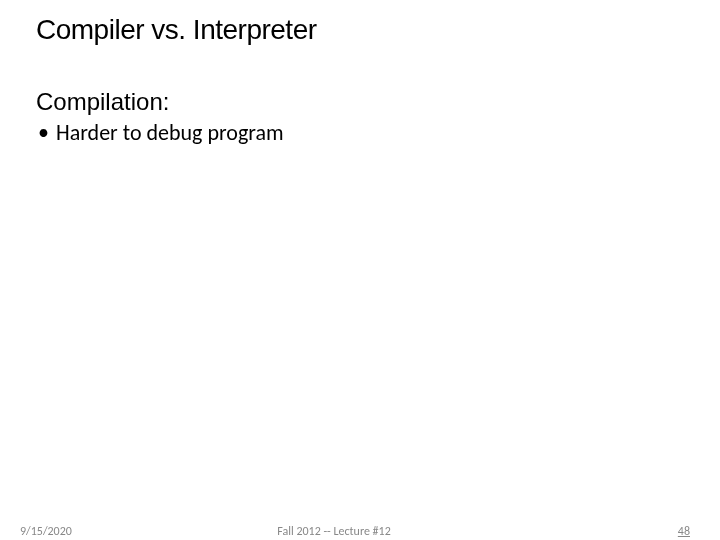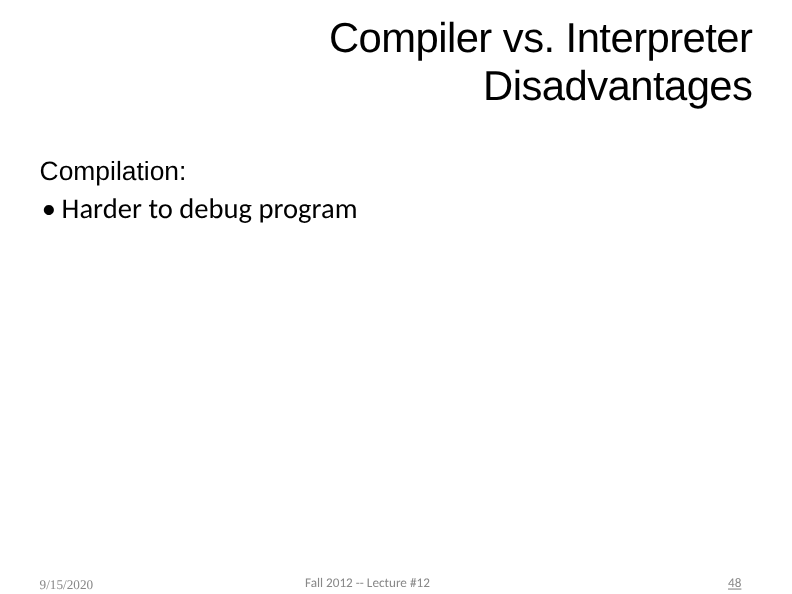--- a/index.html
+++ b/index.html
@@ -12,23 +12,23 @@
     overflow: hidden;
   }
   .slide {
     width: 720px;
     height: 540px;
     position: relative;
     padding: 14px 36px 0 36px;
   }
   .title {
     font-family: Arial, Helvetica, sans-serif;
-    font-size: 38px;
+    font-size: 28px;
     font-weight: 400;
-    text-align: right;
+    text-align: left;
     line-height: 1.15;
     margin-bottom: 22px;
     letter-spacing: -0.5px;
   }
   .cols {
     display: flex;
     gap: 24px;
     margin-top: 42px;
   }
   .col {
@@ -39,21 +39,21 @@
     font-size: 24px;
     font-weight: 400;
     margin-bottom: 4px;
   }
   ul {
     list-style: none;
     padding-left: 0;
   }
   li {
     font-family: Calibri, Arial, sans-serif;
-    font-size: 26px;
+    font-size: 22px;
     line-height: 1.15;
     padding-left: 20px;
     position: relative;
     margin-bottom: 2px;
   }
   li::before {
     content: "•";
     position: absolute;
     left: 2px;
     top: 0;
@@ -62,43 +62,41 @@
     position: absolute;
     bottom: 16px;
     left: 0;
     width: 720px;
     font-family: Calibri, Arial, sans-serif;
     font-size: 12px;
     color: #888;
   }
   .footer-date {
     position: absolute;
-    left: 36px;
-    font-family: Liberation Serif, serif;
+    left: 20px;
   }
   .footer-center {
     position: absolute;
     left: 0;
     width: 668px;
     text-align: center;
   }
   .footer-page {
     position: absolute;
-    right: 46px;
+    right: 30px;
     text-decoration: underline;
   }
 </style>
 </head>
 <body>
 
 <div class="slide">
 
   <h1 class="title">
     <span>Compiler vs. Interpreter</span><br>
-    <span>Disadvantages</span>
   </h1>
 
   <div class="cols">
 
     <div class="col">
       <div class="subhead">Compilation:</div>
       <ul>
         <li>Harder to debug program</li>
       </ul>
     </div>

